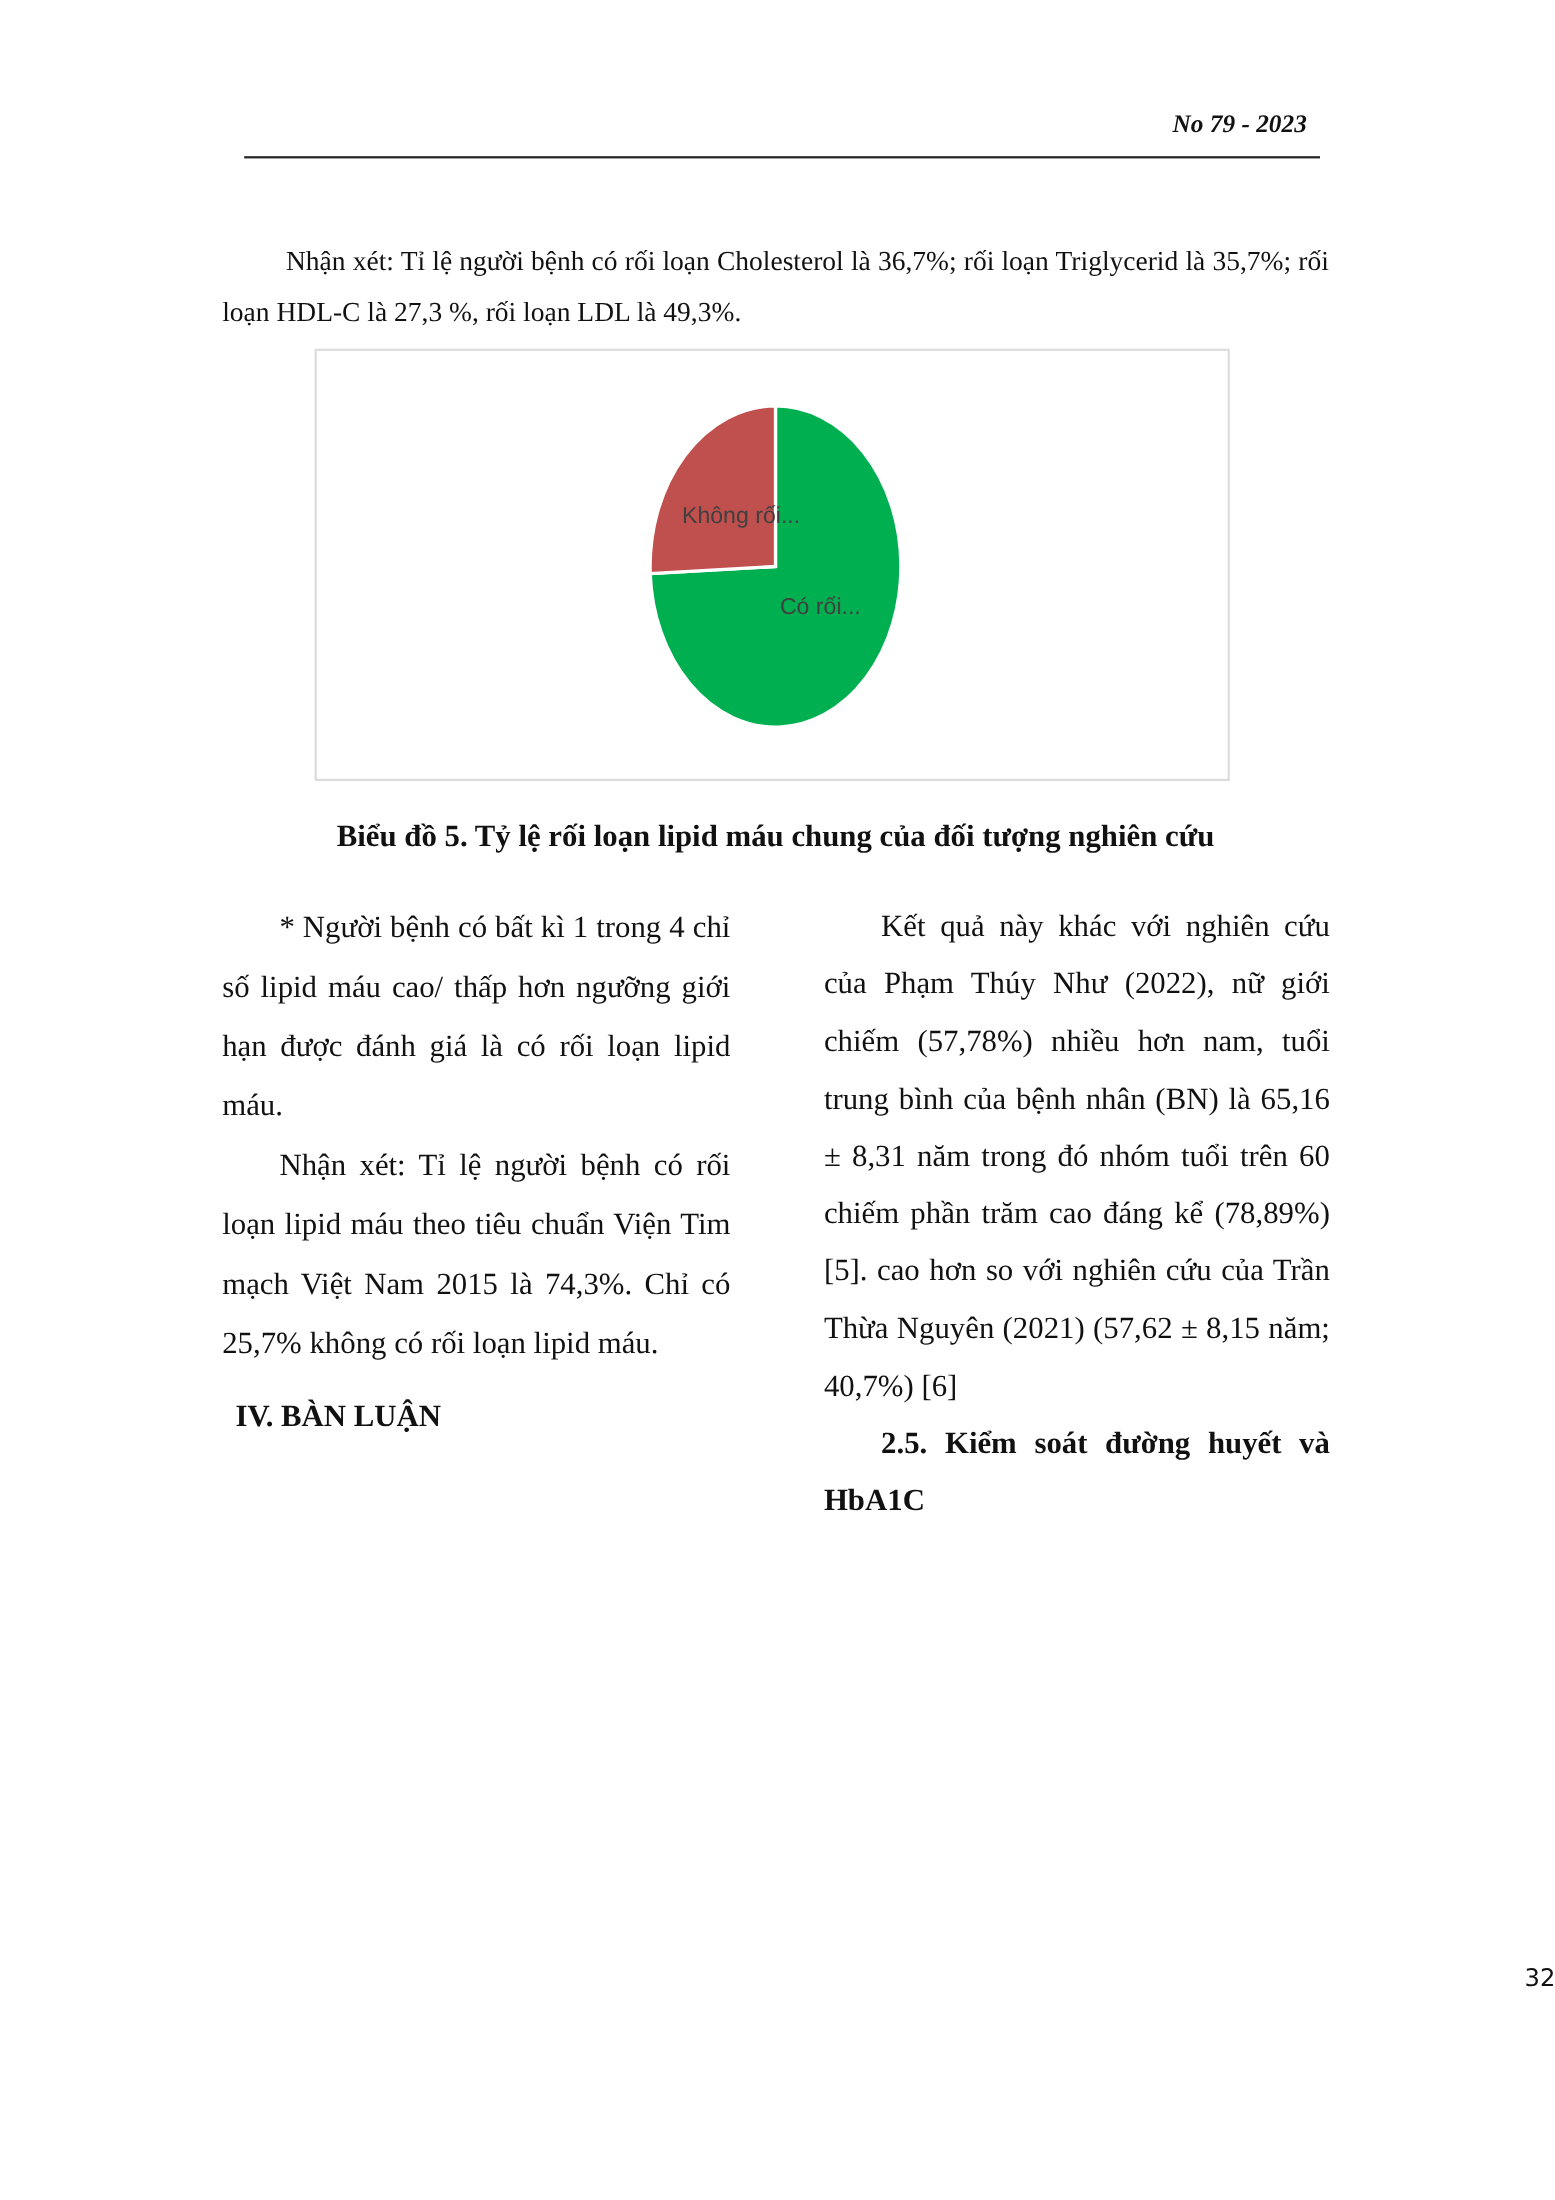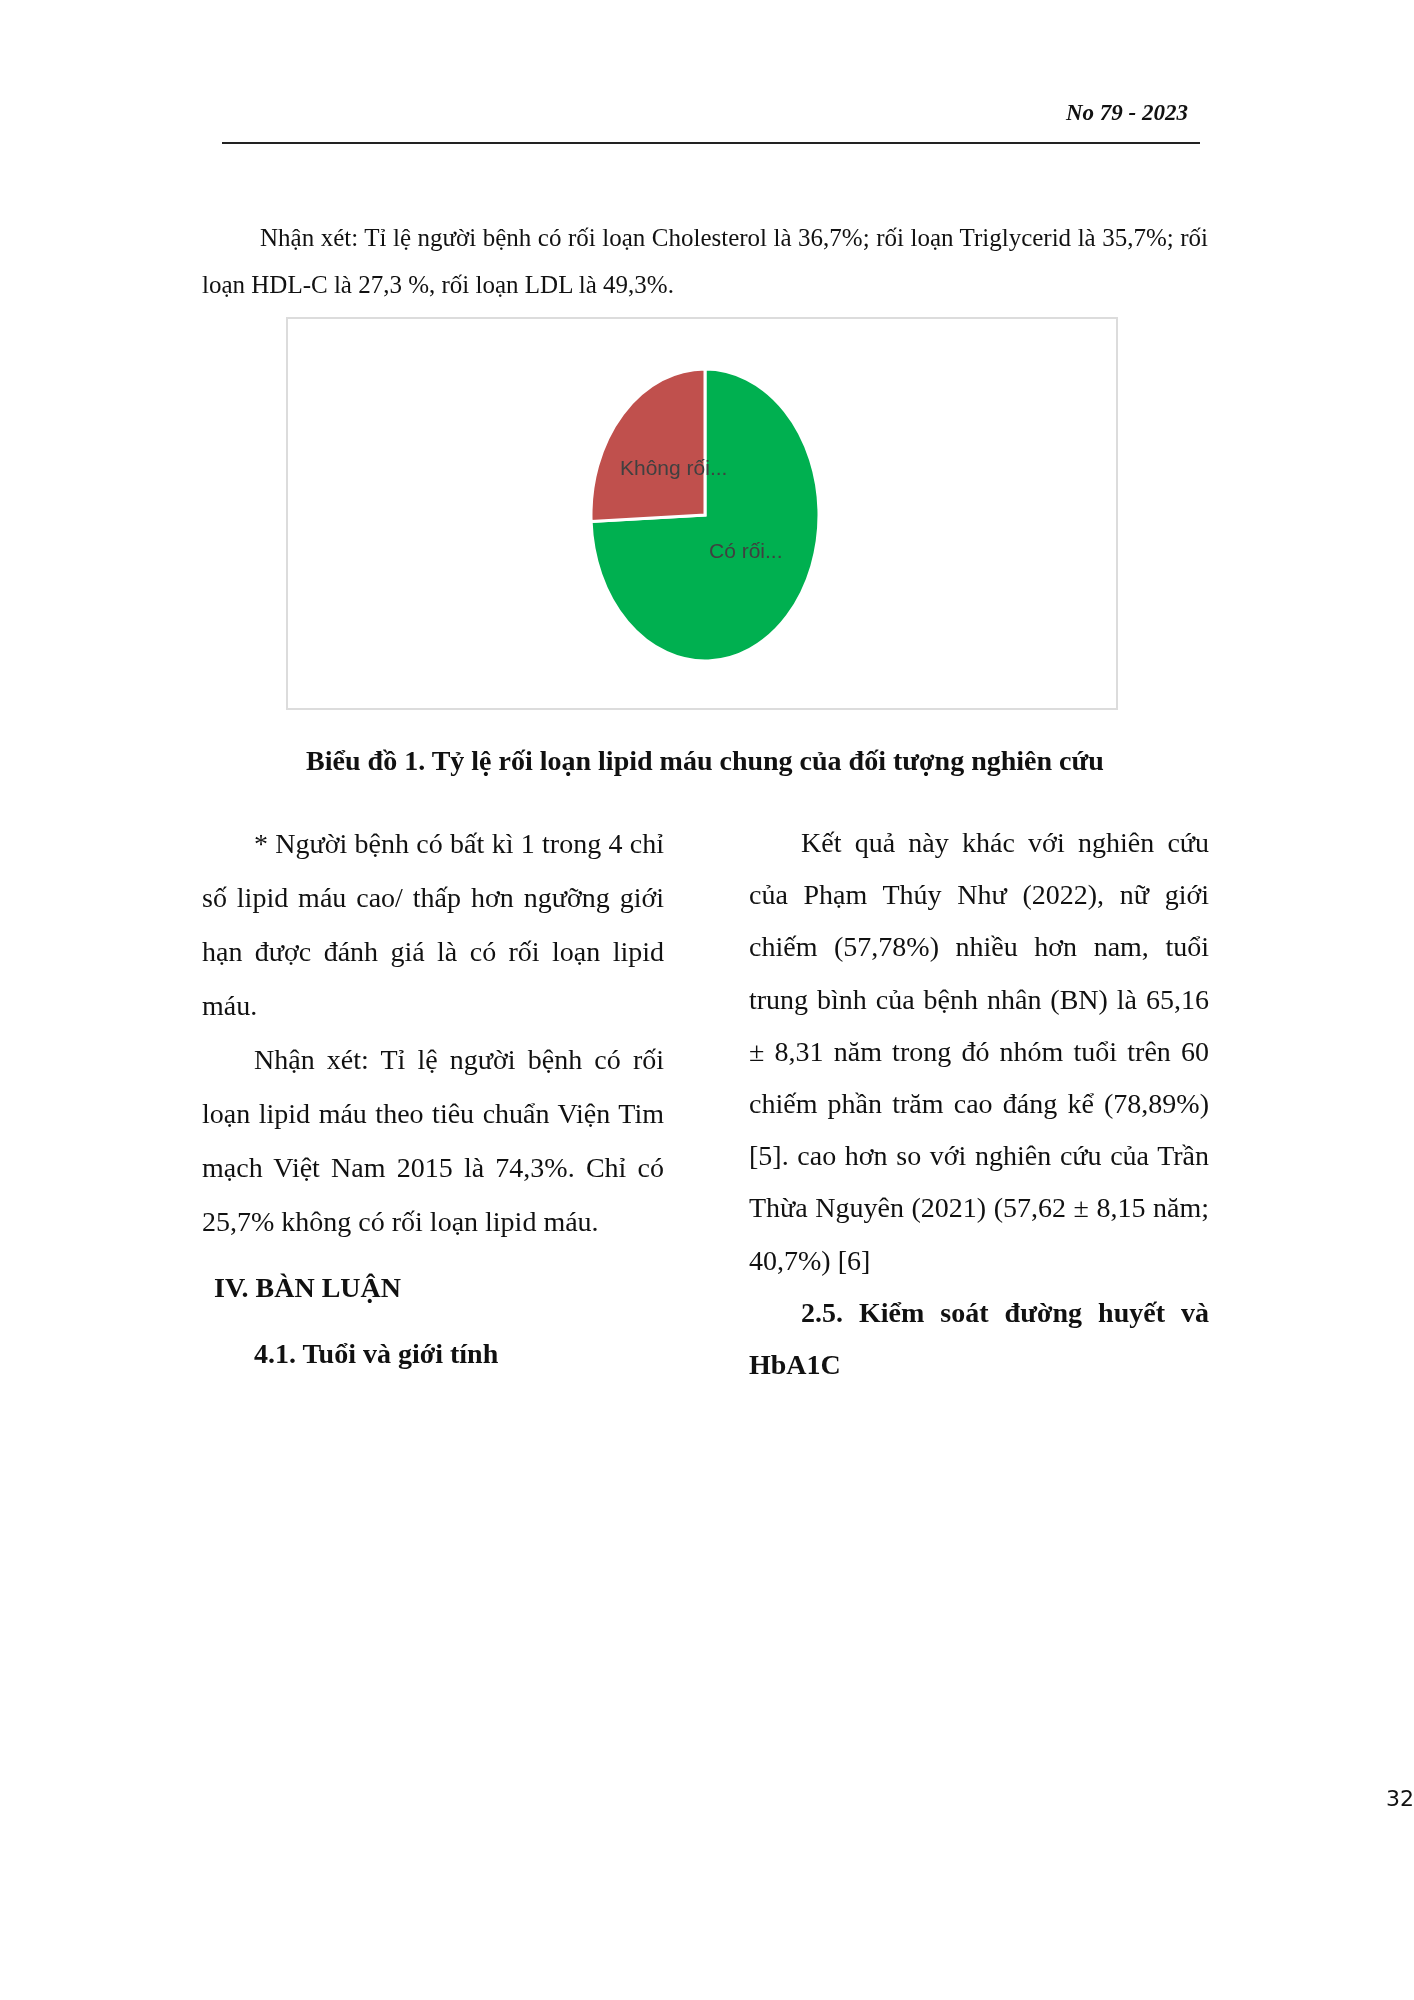--- a/index.html
+++ b/index.html
@@ -35,27 +35,26 @@
 
 <div class="chart-box">
   <svg id="pie" width="828" height="389">
       <path d="M417,196 L417,50 A114,146 0 1 1 303.1102454466938,202.4193452744083 Z" fill="#00b050" stroke="#ffffff" stroke-width="3"></path>
       <path d="M417,196 L303.1102454466938,202.4193452744083 A114,146 0 0 1 417,50 Z" fill="#c0504d" stroke="#ffffff" stroke-width="3"></path>
       <text x="421" y="239" class="pie-label">Có rối...</text>
       <text x="332" y="156" class="pie-label">Không rối...</text>
     </svg>
 </div>
 
-<div class="caption">Biểu đồ 1. Tỷ lệ rối loạn lipid máu chung của đối tượng nghiên cứu</div>
+<div class="caption">Biểu đồ 5. Tỷ lệ rối loạn lipid máu chung của đối tượng nghiên cứu</div>
 
 <div class="col col-left">
   <p class="ind">* Người bệnh có bất kì 1 trong 4 chỉ số lipid máu cao/ thấp hơn ngưỡng giới hạn được đánh giá là có rối loạn lipid máu.</p>
   <p class="ind">Nhận xét: Tỉ lệ người bệnh có rối loạn lipid máu theo tiêu chuẩn Viện Tim mạch Việt Nam 2015 là 74,3%. Chỉ có 25,7% không có rối loạn lipid máu.</p>
   <h3>IV. BÀN LUẬN</h3>
-  <h4>4.1. Tuổi và giới tính</h4>
 </div>
 
 <div class="col col-right">
   <p class="ind">Kết quả này khác với nghiên cứu của Phạm Thúy Như (2022), nữ giới chiếm (57,78%) nhiều hơn nam, tuổi trung bình của bệnh nhân (BN) là 65,16 ± 8,31 năm trong đó nhóm tuổi trên 60 chiếm phần trăm cao đáng kể (78,89%) [5]. cao hơn so với nghiên cứu của Trần Thừa Nguyên (2021) (57,62 ± 8,15 năm; 40,7%) [6]</p>
   <h4 style="text-indent:52px;">2.5. Kiểm soát đường huyết và HbA1C</h4>
 </div>
 
 <div class="page-num">32</div>
 
 </body></html>

